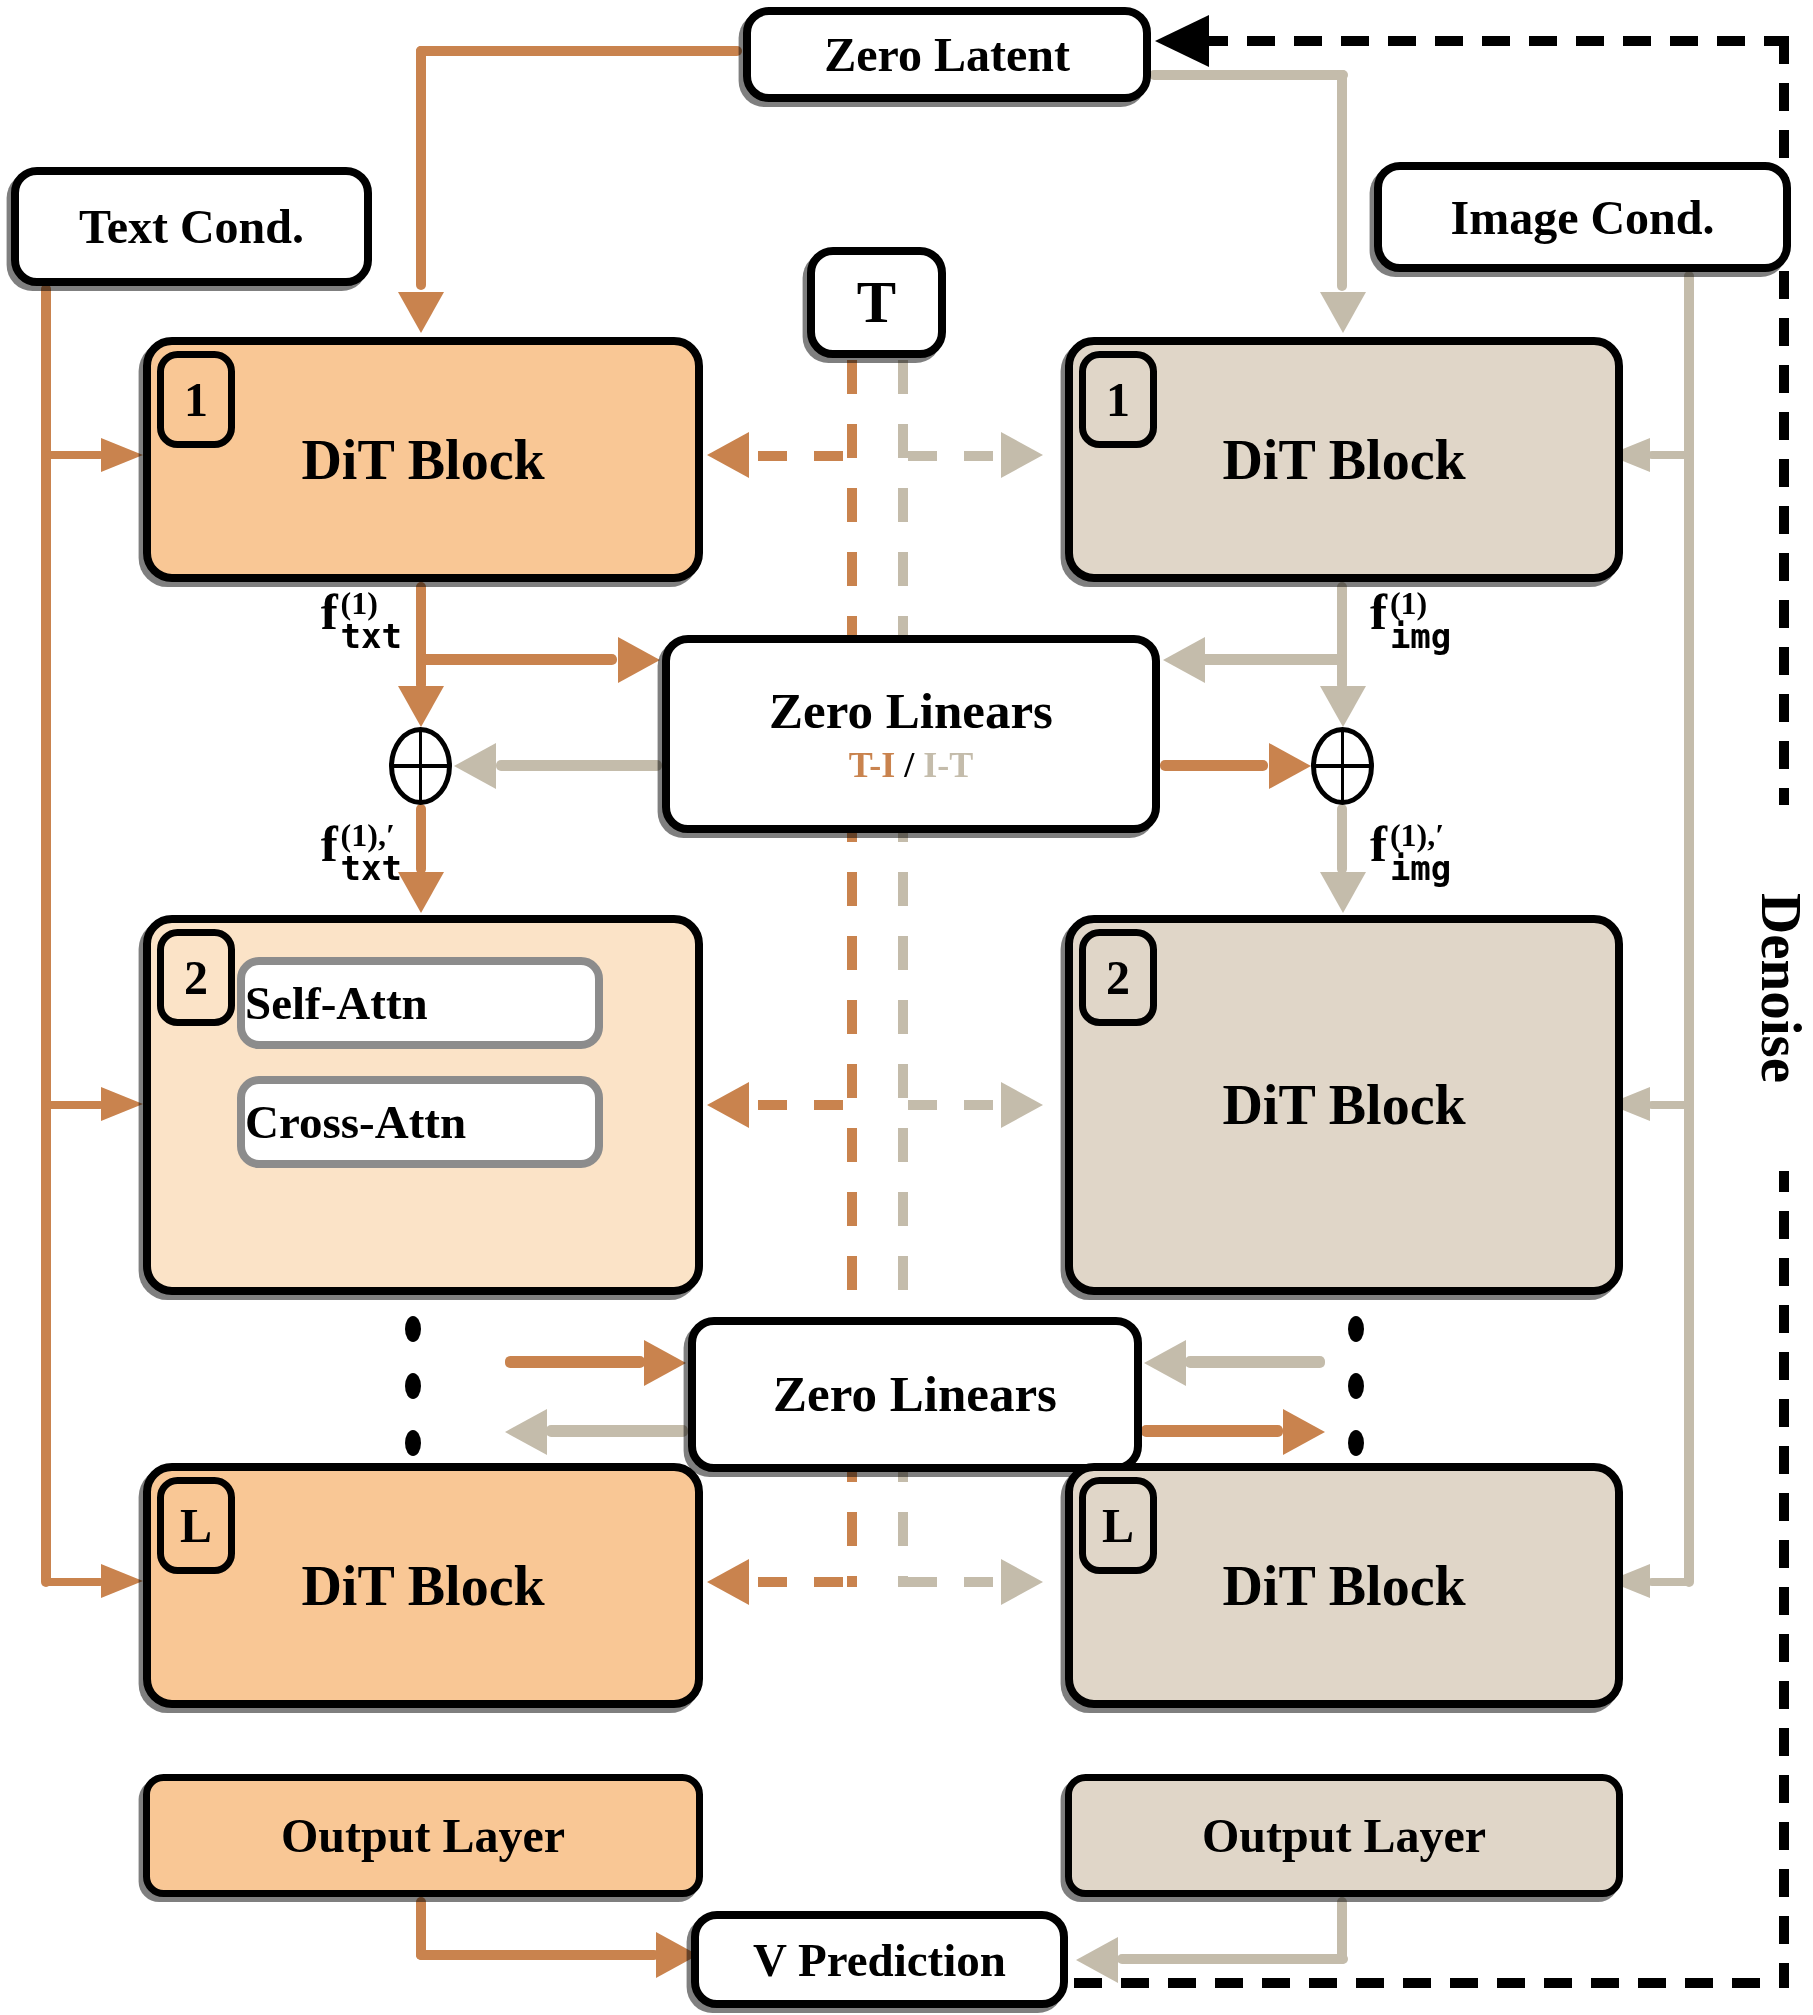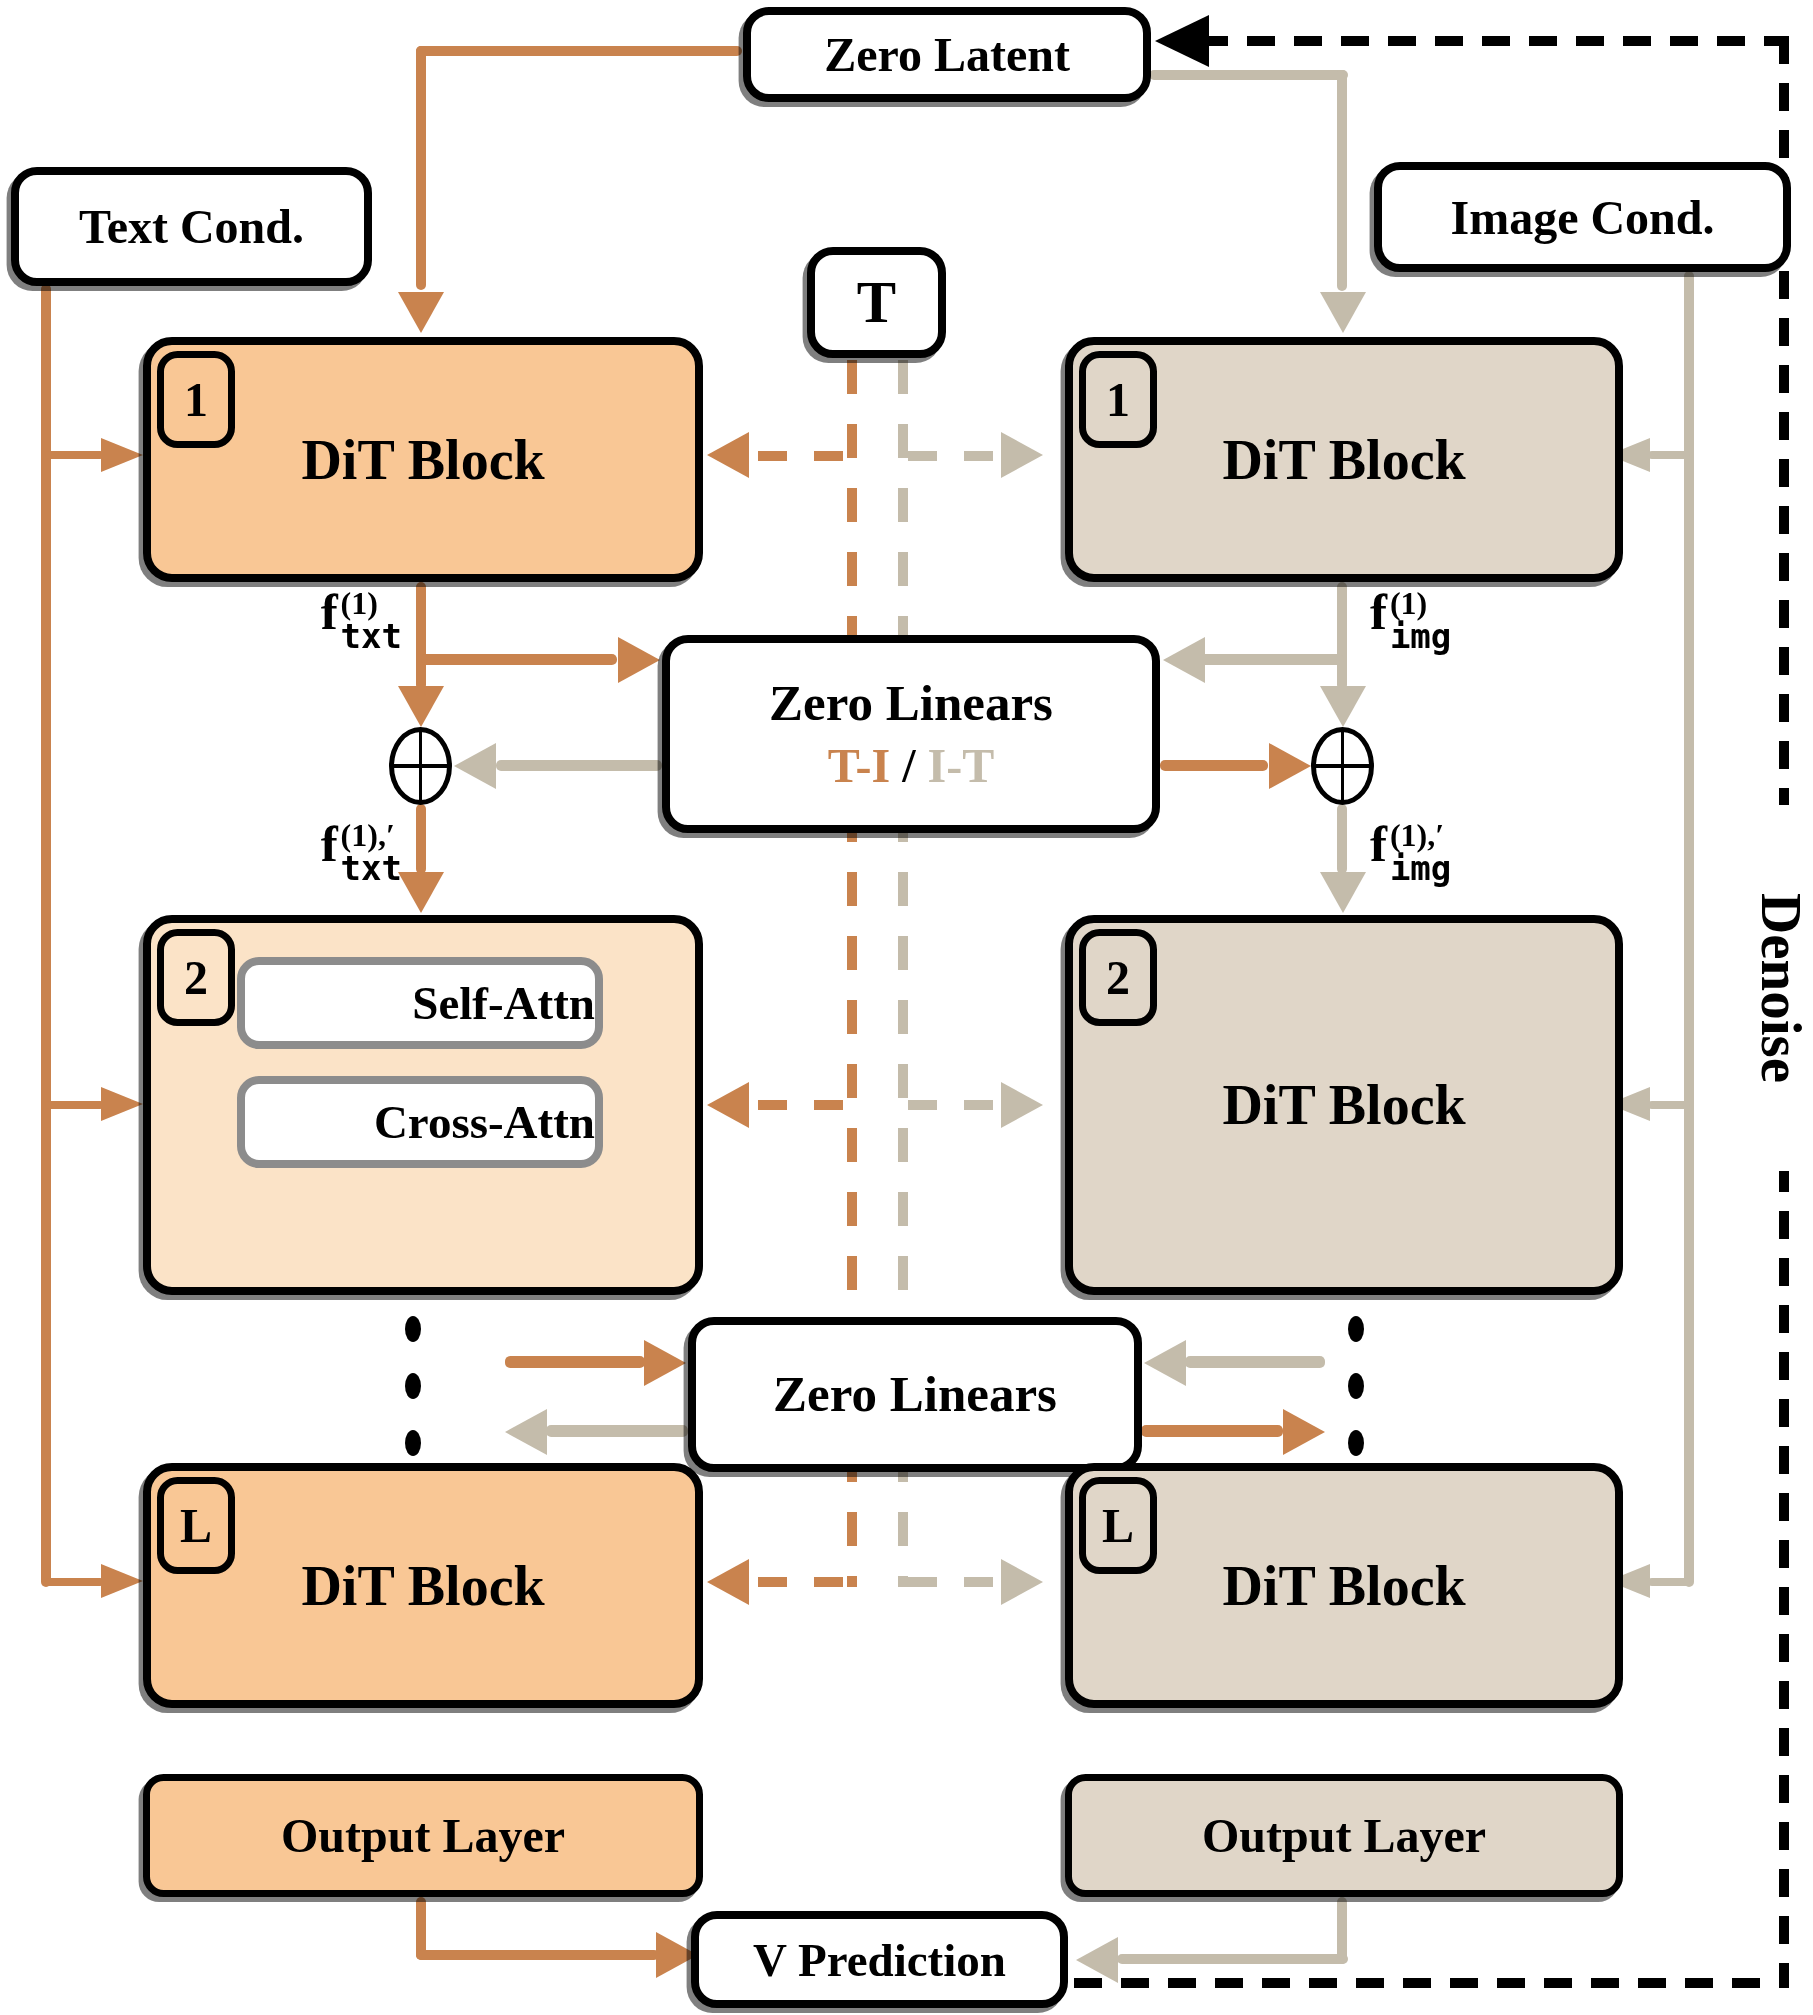--- a/index.html
+++ b/index.html
@@ -27,21 +27,21 @@
   .bg-t{background:var(--tan-block);}
   .badge{
     position:absolute; left:5.9px; top:5.9px; width:64px; height:83px;
     border:7.3px solid #000; border-radius:20.5px; background:inherit;
     display:flex; align-items:center; justify-content:center;
     font-size:48px; font-weight:bold; box-shadow:none; z-index:4;
   }
   .inner{
     position:absolute; box-sizing:border-box; background:#fff;
     border:8px solid var(--inner-border); border-radius:22px;
-    display:flex; align-items:center; justify-content:flex-end;
+    display:flex; align-items:center; justify-content:flex-start;
     font-size:47px; font-weight:bold;
   }
   
   .ln{position:absolute; z-index:1; border-radius:5.1px;}
   .ln.o{background:var(--orange);}
   .ln.g{background:var(--gray);}
   .ah{position:absolute; width:0; height:0; z-index:1;}
   .c-o{--ah-c:var(--orange);} .c-g{--ah-c:var(--gray);} .c-k{--ah-c:#000;}
   .ah-r{border-top:23px solid transparent;border-bottom:23px solid transparent;border-left:42px solid var(--ah-c);}
   .ah-l{border-top:23px solid transparent;border-bottom:23px solid transparent;border-right:42px solid var(--ah-c);}
@@ -66,21 +66,21 @@
   .fb{font-size:51px;line-height:1;}
   .fsc{display:inline-flex;flex-direction:column;line-height:1;margin-left:2.9px;text-align:left;}
   .fsup{font-size:32px;}
   .fsub{font-size:34px;font-family:"DejaVu Sans Mono","Liberation Mono",monospace;font-weight:bold;}
   .denoise{
     position:absolute;left:1730px;top:805px;width:102px;height:366px;background:#fff;z-index:2;
     writing-mode:vertical-rl;display:flex;align-items:center;justify-content:center;
     font-size:57px;font-weight:bold;
   }
   .zl-title{font-size:51px;font-weight:bold;line-height:1.25;}
-  .zl-sub{font-size:48px;font-weight:bold;line-height:1.25;}
+  .zl-sub{font-size:36px;font-weight:bold;line-height:1.25;}
   .zl-sub .ti{color:var(--orange);}
   .zl-sub .it{color:var(--gray);}
   .fs-dit{font-size:56px;} .fs-node{font-size:48px;} .fs-t{font-size:59px;} .fs-vp{font-size:47px;}
 </style>
 </head>
 <body>
 
 <div class="canvas">
 
   <div class="dash-k-h" style="left:1200px;top:36px;width:589px;"></div>

